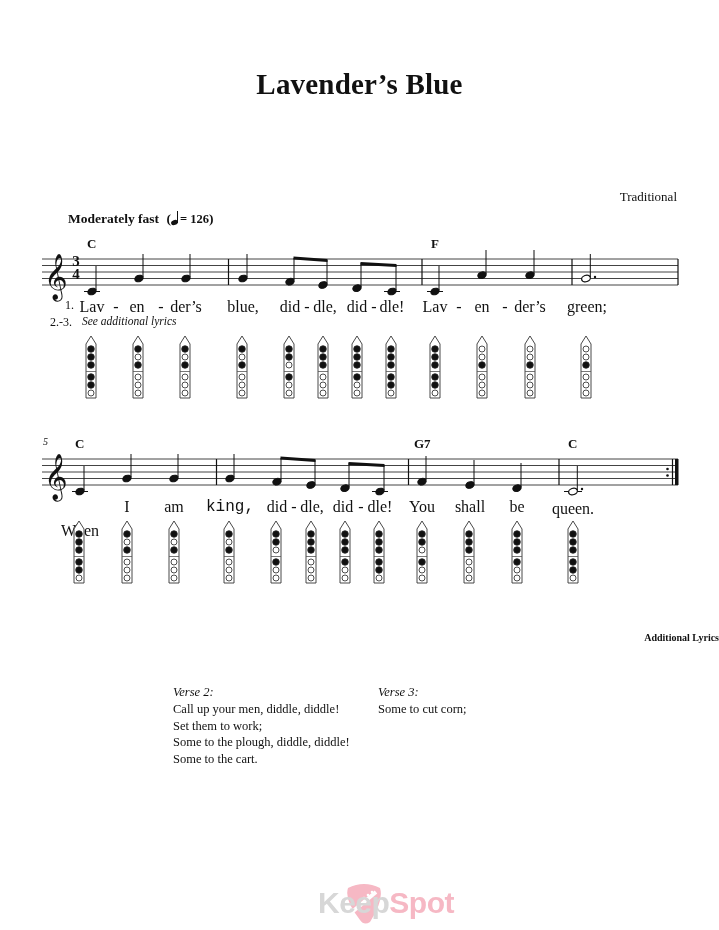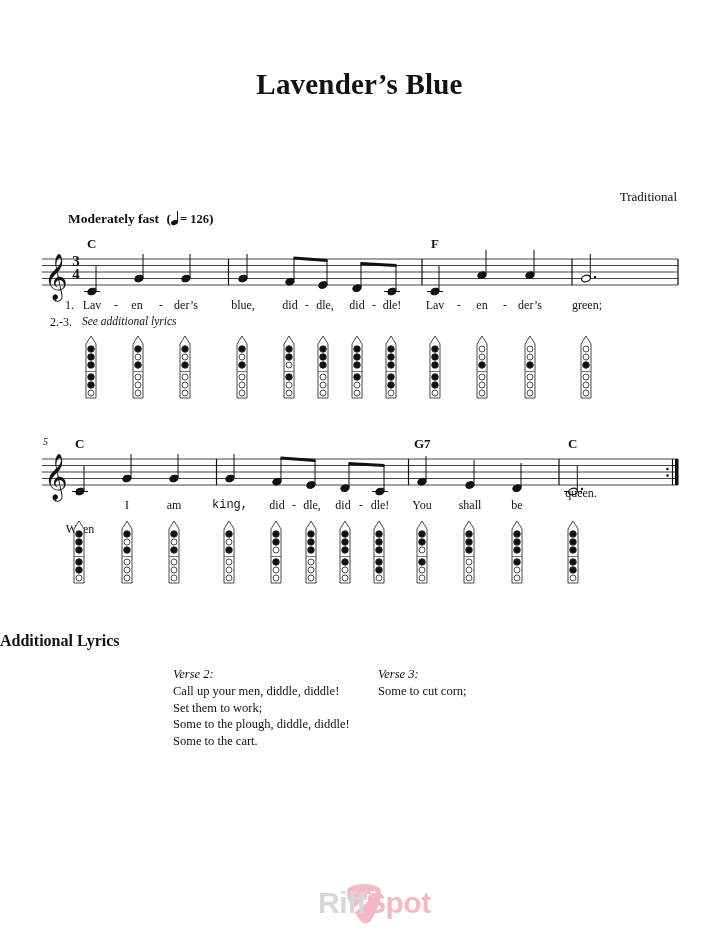--- a/index.html
+++ b/index.html
@@ -2,27 +2,27 @@
 <html><head>
   <meta charset="utf-8">
   <style>
     html, body { margin: 0; padding: 0; background: #ffffff; }
     body { width: 719px; height: 930px; position: relative; overflow: hidden; font-family: "Liberation Serif", "DejaVu Serif", serif; color: #111; }
     .abs { position: absolute; }
     .title { left: 0; width: 719px; top: 68px; text-align: center; font-weight: bold; font-size: 29px; letter-spacing: 0.2px; }
     .composer { right: 42px; top: 189px; font-size: 13px; }
     .tempo { left: 68px; top: 211px; font-size: 13.5px; font-weight: bold; }
     .chord { font-size: 13px; font-weight: bold; }
-    .lyric { font-size: 12px; white-space: nowrap; transform: translateX(-50%); }
+    .lyric { font-size: 16px; white-space: nowrap; transform: translateX(-50%); }
     .verse-num { font-size: 12px; }
     .italic { font-style: italic; }
     .measure-num { font-size: 10px; font-style: italic; }
-    .add-title { left: 0; width: 719px; text-align: left; top: 632px; font-weight: bold; font-size: 16px; }
+    .add-title { left: 0; width: 719px; text-align: right; top: 632px; font-weight: bold; font-size: 10px; }
     .verse-col { font-size: 12.5px; line-height: 16.8px; }
-    .verse-col .vh { font-style: italic; }
+    .verse-col .vh { font-style: italic; margin-top: 18px; }
     svg { position: absolute; left: 0; top: 0; }
     .logo { left: 274px; top: 882px; width: 180px; height: 44px; }
     .logo-text { left: 318px; top: 886px; font-family: "Liberation Sans", "DejaVu Sans", sans-serif; font-weight: bold; font-size: 30px; letter-spacing: -0.5px; }
     .logo-riff { color: #d7d7d7; }
     .logo-spot { color: #f6b8c4; }
   </style>
 </head>
 <body>
 
 <div class="abs title">Lavender’s Blue</div>
@@ -314,21 +314,21 @@
     <span class="abs lyric" style="left:230px;top:498px;font-family:Liberation Mono, monospace;">king,</span>
     <span class="abs lyric" style="left:277px;top:498px;">did</span>
     <span class="abs lyric" style="left:294px;top:498px;">-</span>
     <span class="abs lyric" style="left:312px;top:498px;">dle,</span>
     <span class="abs lyric" style="left:343px;top:498px;">did</span>
     <span class="abs lyric" style="left:361px;top:498px;">-</span>
     <span class="abs lyric" style="left:380px;top:498px;">dle!</span>
     <span class="abs lyric" style="left:422px;top:498px;">You</span>
     <span class="abs lyric" style="left:470px;top:498px;">shall</span>
     <span class="abs lyric" style="left:517px;top:498px;">be</span>
-    <span class="abs lyric" style="left:573px;top:486px;margin-left:8px;">queen.</span>
+    <span class="abs lyric" style="left:573px;top:500px;">queen.</span>
   </div>
 
   <svg width="719" height="620" id="fing2">
       <g>
         <path d="M74 529 L79 521 L84 529 L84 583 L74 583 Z" fill="#fff" stroke="#333" stroke-width="0.9"></path>
         <line x1="74" x2="84" y1="556.5" y2="556.5" stroke="#555" stroke-width="0.8"></line>
         <circle cx="79" cy="534" r="3.3" fill="#111" stroke="#222" stroke-width="0.8"></circle>
         <circle cx="79" cy="542" r="3.3" fill="#111" stroke="#222" stroke-width="0.8"></circle>
         <circle cx="79" cy="550" r="3.3" fill="#111" stroke="#222" stroke-width="0.8"></circle>
         <circle cx="79" cy="562" r="3.3" fill="#111" stroke="#222" stroke-width="0.8"></circle>
@@ -464,14 +464,14 @@
 <svg class="abs logo" style="left:274px;top:882px;" width="44" height="44" viewBox="0 0 44 44">
   <path d="M6 6 Q22 -2 38 6 Q42 18 28 40 Q22 44 18 38 Q2 18 6 6 Z" fill="#f6b8c4"></path>
   <path d="M10 30 L34 10" stroke="#fff" stroke-width="4"></path>
   <g fill="#fff">
       <circle cx="26" cy="13" r="1.3"></circle>
       <circle cx="30" cy="10" r="1.3"></circle>
       <circle cx="22" cy="16" r="1.3"></circle>
     </g>
 </svg>
 <div class="abs logo-text">
-  <span class="logo-riff">Riff</span><span class="logo-spot">Spot</span>
+  <span class="logo-riff">Keep</span><span class="logo-spot">Spot</span>
 </div>
 
 </body></html>

